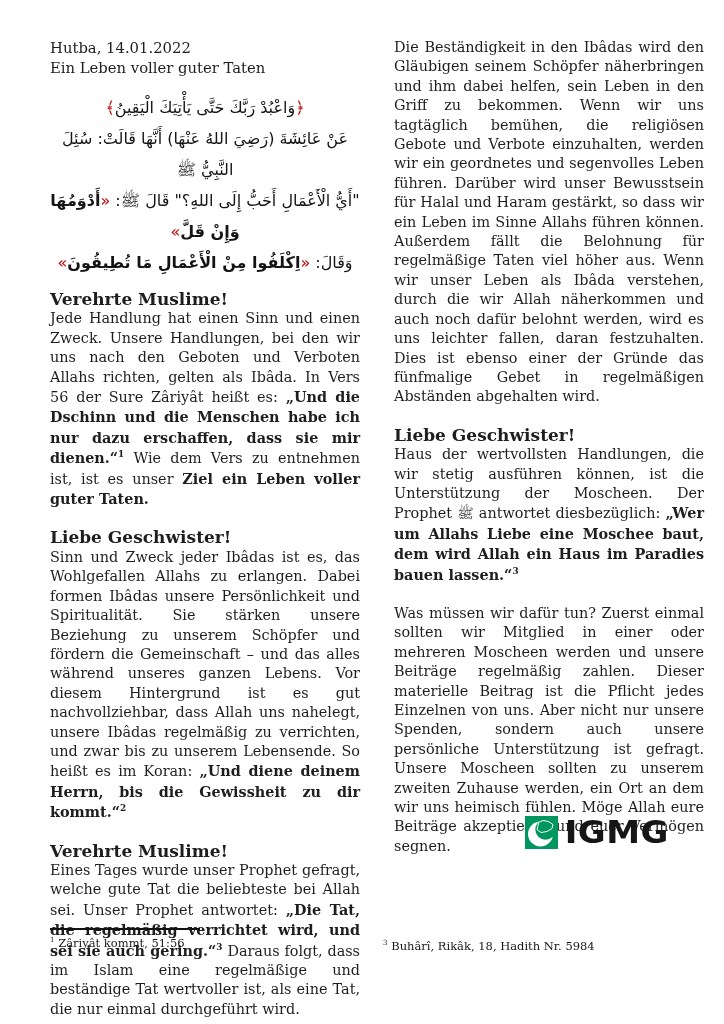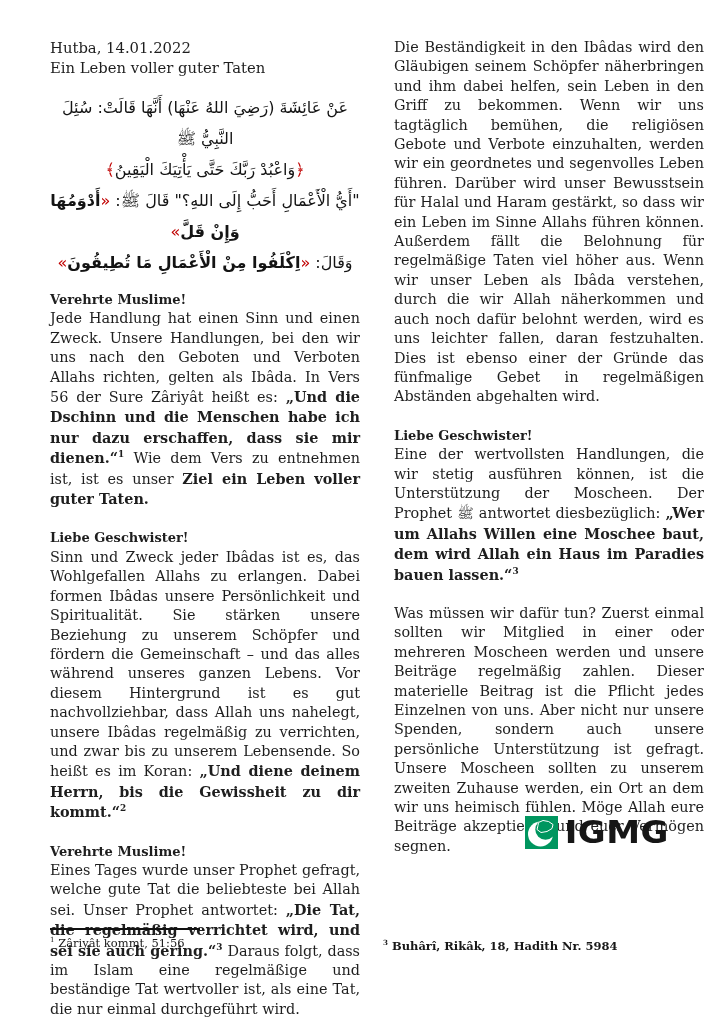--- a/index.html
+++ b/index.html
@@ -25,21 +25,21 @@
     text-align:center;
     font-family:"DejaVu Sans", sans-serif;
     font-size:16px;
     line-height:31px;
     color:#141414;
   }
   .red{color:#c00000;}
   .calli{font-family:"DejaVu Sans", sans-serif;font-size:0.95em;}
 
   .heading{
-    font-size:13px;line-height:19.4px;
+    font-size:17px;line-height:19.4px;
     font-weight:bold;margin:0;
   }
   p.body{
     font-size:14.4px;line-height:19.4px;
     text-align:justify;
     margin:0 0 19px 0;
   }
   sup{font-size:0.62em;line-height:0;}
 
   .logo-row{
@@ -50,56 +50,56 @@
     font-family:"DejaVu Sans", sans-serif;
     font-weight:bold;
     font-size:34px;
     letter-spacing:0.5px;
     color:#161616;
     transform:scaleY(0.92);
     line-height:32px;
   }
   .footnotes{position:absolute;font-size:11.5px;line-height:17.5px;color:#181818;}
   .footnotes-left{left:50px;top:928px;width:310px;}
-  .footnotes-right{left:383px;top:938px;width:310px;font-weight:bold;}
+  .footnotes-right{left:383px;top:938px;width:310px;}
   .fn-rule{width:150px;border-top:2px solid #111;margin-bottom:5px;}
 </style>
 </head>
 <body>
 
 <div class="page">
 
   <div class="col col-left">
     <div class="doc-header">
       <div class="doc-date">Hutba, 14.01.2022</div>
       <div class="doc-title">Ein Leben voller guter Taten</div>
     </div>
 
     <div class="arabic-block">
+      <div class="arabic" dir="rtl"><span class="red">﴿</span><span>وَاعْبُدْ رَبَّكَ حَتَّى يَأْتِيَكَ الْيَقِينُ</span><span class="red">﴾</span></div>
       <div class="arabic" dir="rtl"><span>عَنْ عَائِشَةَ (رَضِيَ اللهُ عَنْهَا) أَنَّهَا قَالَتْ: سُئِلَ النَّبِيُّ ﷺ</span></div>
-      <div class="arabic" dir="rtl"><span class="red">﴿</span><span>وَاعْبُدْ رَبَّكَ حَتَّى يَأْتِيَكَ الْيَقِينُ</span><span class="red">﴾</span></div>
       <div class="arabic" dir="rtl"><span>"أَيُّ الْأَعْمَالِ أَحَبُّ إِلَى اللهِ؟" قَالَ ﷺ: </span><span class="red">«</span><span style="font-weight: bold;">أَدْوَمُهَا وَإِنْ قَلَّ</span><span class="red">»</span></div>
       <div class="arabic" dir="rtl"><span>وَقَالَ: </span><span class="red">«</span><span style="font-weight: bold;">اِكْلَفُوا مِنْ الْأَعْمَالِ مَا تُطِيقُونَ</span><span class="red">»</span></div>
     </div>
 
     <h3 class="heading">Verehrte Muslime!</h3>
     <p class="body"><span>Jede Handlung hat einen Sinn und einen Zweck. Unsere Handlungen, bei den wir uns nach den Geboten und Verboten Allahs richten, gelten als Ibâda. In Vers 56 der Sure Zâriyât heißt es: </span><span style="font-weight: bold;">„Und die Dschinn und die Menschen habe ich nur dazu erschaffen, dass sie mir dienen.“</span><sup style="font-weight: bold;">1</sup><span> Wie dem Vers zu entnehmen ist, ist es unser </span><span style="font-weight: bold;">Ziel ein Leben voller guter Taten.</span></p>
 
     <h3 class="heading">Liebe Geschwister!</h3>
     <p class="body"><span>Sinn und Zweck jeder Ibâdas ist es, das Wohlgefallen Allahs zu erlangen. Dabei formen Ibâdas unsere Persönlichkeit und Spiritualität. Sie stärken unsere Beziehung zu unserem Schöpfer und fördern die Gemeinschaft – und das alles während unseres ganzen Lebens. Vor diesem Hintergrund ist es gut nachvollziehbar, dass Allah uns nahelegt, unsere Ibâdas regelmäßig zu verrichten, und zwar bis zu unserem Lebensende. So heißt es im Koran: </span><span style="font-weight: bold;">„Und diene deinem Herrn, bis die Gewissheit zu dir kommt.“</span><sup style="font-weight: bold;">2</sup></p>
 
     <h3 class="heading">Verehrte Muslime!</h3>
     <p class="body"><span>Eines Tages wurde unser Prophet gefragt, welche gute Tat die beliebteste bei Allah sei. Unser Prophet antwortet: </span><span style="font-weight: bold;">„Die Tat, die regelmäßig verrichtet wird, und sei sie auch gering.“</span><sup style="font-weight: bold;">3</sup><span> Daraus folgt, dass im Islam eine regelmäßige und beständige Tat wertvoller ist, als eine Tat, die nur einmal durchgeführt wird.</span></p>
   </div>
 
   <div class="col col-right">
     <p class="body"><span>Die Beständigkeit in den Ibâdas wird den Gläubigen seinem Schöpfer näherbringen und ihm dabei helfen, sein Leben in den Griff zu bekommen. Wenn wir uns tagtäglich bemühen, die religiösen Gebote und Verbote einzuhalten, werden wir ein geordnetes und segenvolles Leben führen. Darüber wird unser Bewusstsein für Halal und Haram gestärkt, so dass wir ein Leben im Sinne Allahs führen können. Außerdem fällt die Belohnung für regelmäßige Taten viel höher aus. Wenn wir unser Leben als Ibâda verstehen, durch die wir Allah näherkommen und auch noch dafür belohnt werden, wird es uns leichter fallen, daran festzuhalten. Dies ist ebenso einer der Gründe das fünfmalige Gebet in regelmäßigen Abständen abgehalten wird.</span></p>
 
     <h3 class="heading">Liebe Geschwister!</h3>
-    <p class="body"><span>Eine der wertvollsten Handlungen, die wir stetig ausführen können, ist die Unterstützung der Moscheen. Der Prophet </span><span class="calli">ﷺ</span><span> antwortet diesbezüglich: </span><span style="font-weight: bold;">„Wer um Allahs Willen eine Moschee baut, dem wird Allah ein Haus im Paradies bauen lassen.“</span><sup style="font-weight: bold;">3</sup></p>
+    <p class="body"><span>Haus der wertvollsten Handlungen, die wir stetig ausführen können, ist die Unterstützung der Moscheen. Der Prophet </span><span class="calli">ﷺ</span><span> antwortet diesbezüglich: </span><span style="font-weight: bold;">„Wer um Allahs Liebe eine Moschee baut, dem wird Allah ein Haus im Paradies bauen lassen.“</span><sup style="font-weight: bold;">3</sup></p>
 
     <p class="body"><span>Was müssen wir dafür tun? Zuerst einmal sollten wir Mitglied in einer oder mehreren Moscheen werden und unsere Beiträge regelmäßig zahlen. Dieser materielle Beitrag ist die Pflicht jedes Einzelnen von uns. Aber nicht nur unsere Spenden, sondern auch unsere persönliche Unterstützung ist gefragt. Unsere Moscheen sollten zu unserem zweiten Zuhause werden, ein Ort an dem wir uns heimisch fühlen. Möge Allah eure Beiträge akzeptieren und euer Vermögen segnen.</span></p>
   </div>
 
   <div class="logo-row">
     <svg width="33" height="33" viewBox="0 0 33 33" aria-hidden="true">
       <rect x="0" y="0" width="33" height="33" fill="#00965f"></rect>
       <rect x="1.4" y="1.4" width="30.2" height="30.2" fill="#00965f"></rect>
       <circle cx="15.5" cy="18" r="12.5" fill="#ffffff"></circle>
       <circle cx="20.5" cy="13.5" r="10.2" fill="#00965f"></circle>

